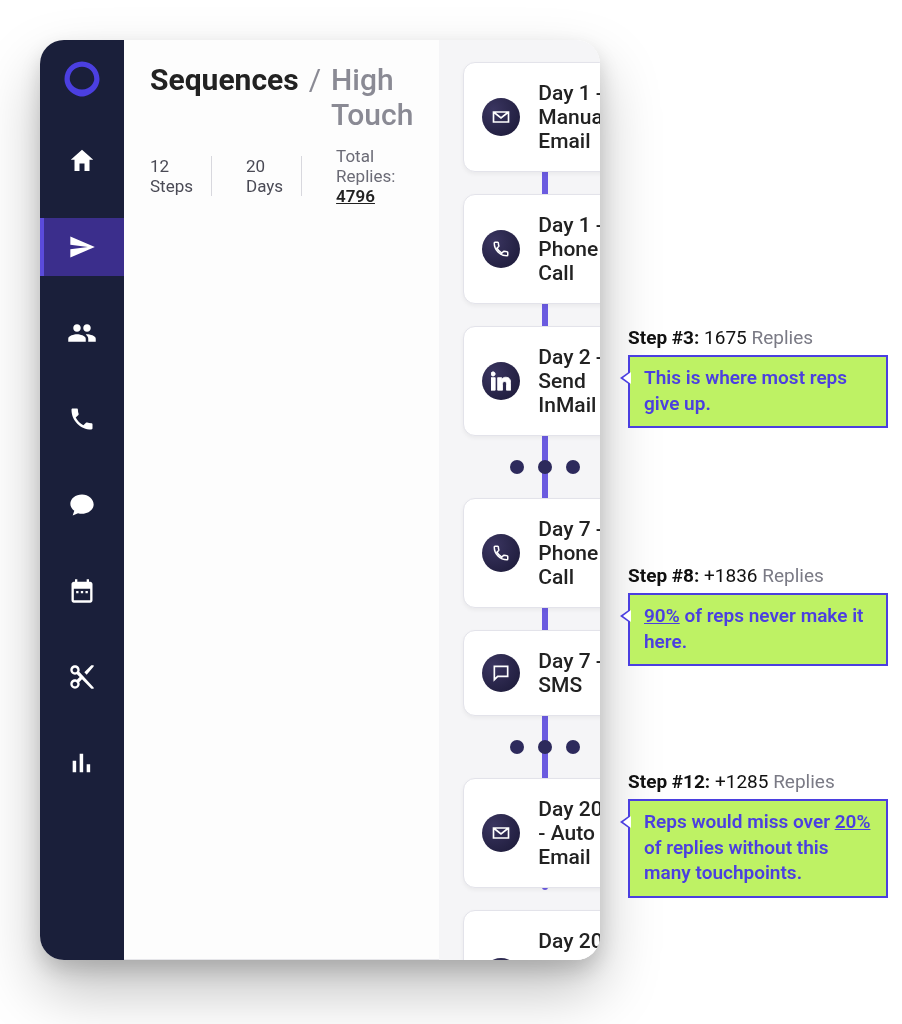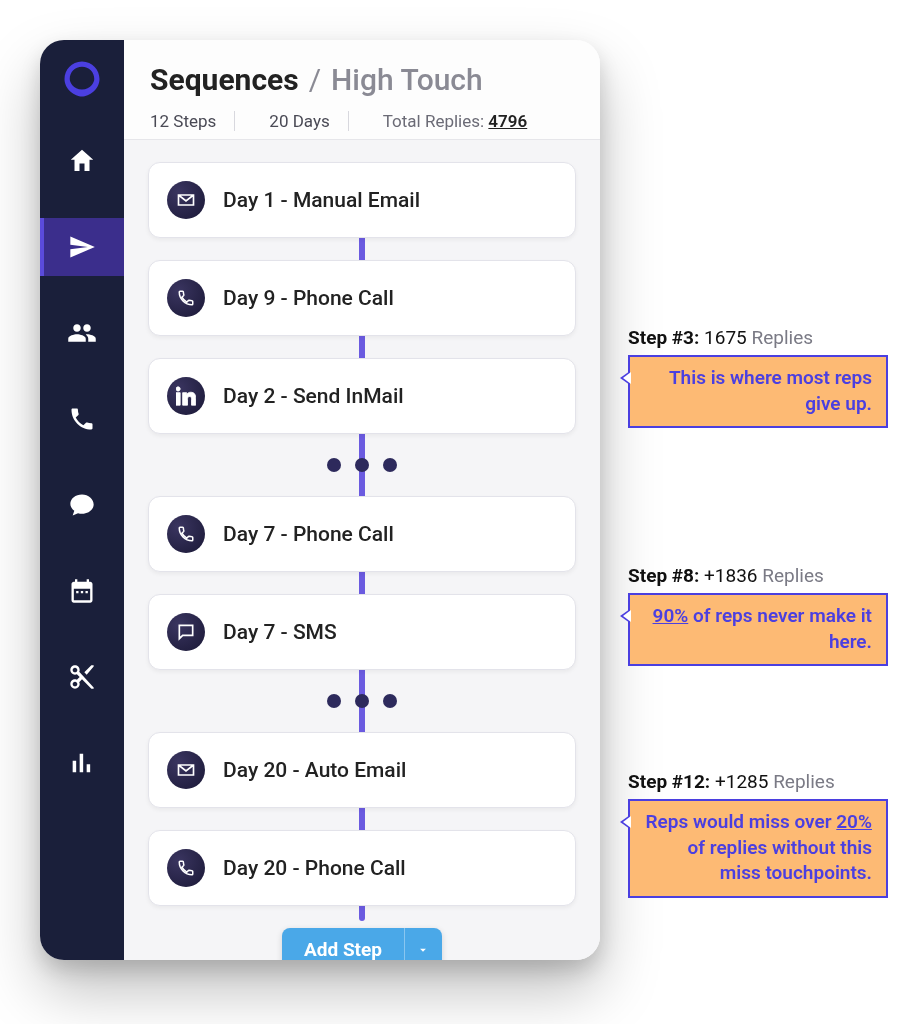--- a/index.html
+++ b/index.html
@@ -56,21 +56,21 @@
     bottom: 0;
     width: 4px;
     background: #5b4bdb;
   }
   .sidebar-item svg { fill: #fff; }
   
   .main {
     flex: 1;
     background: #f5f5f7;
     display: flex;
-    flex-direction: column;
+    flex-direction: row;
   }
   .header {
     padding: 22px 26px 8px 26px;
     background: #fdfdfd;
     border-bottom: 1px solid #e6e6ea;
   }
   .breadcrumb {
     display: flex;
     align-items: baseline;
     gap: 10px;
@@ -196,22 +196,21 @@
   .callout-header b { color: #111; font-weight: 700; }
   .callout-header .num { color: #111; font-weight: 400; }
   .callout-box {
     border: 2px solid #4b3fe0;
     padding: 8px 14px 10px 14px;
     font-size: 19px;
     line-height: 1.35;
     color: #4b3fe0;
     font-weight: 600;
     position: relative;
-    background: #fdba74;
-    text-align: right;
+    background: #bef264;
   }
   .callout-box::before {
     content: "";
     position: absolute;
     left: -10px;
     top: 14px;
     width: 0; height: 0;
     border-top: 7px solid transparent;
     border-bottom: 7px solid transparent;
     border-right: 10px solid #4b3fe0;
@@ -310,21 +309,21 @@
         </div>
         <span>Day 1 - Manual Email</span>
       </div>
 
       <div class="step-card">
         <div class="step-icon">
           <svg width="18" height="18" viewBox="0 0 24 24">
               <path fill="none" stroke-width="2" d="M6.6 10.8c1.4 2.8 3.8 5.1 6.6 6.6l2.2-2.2c.3-.3.7-.4 1-.2 1.1.4 2.4.6 3.6.6.6 0 1 .4 1 1V20c0 .6-.4 1-1 1C10.6 21 3 13.4 3 4c0-.6.4-1 1-1h3.5c.6 0 1 .4 1 1 0 1.2.2 2.5.6 3.6.1.3 0 .8-.2 1L6.6 10.8z"></path>
             </svg>
         </div>
-        <span>Day 9 - Phone Call</span>
+        <span>Day 1 - Phone Call</span>
       </div>
 
       <div class="step-card">
         <div class="step-icon linkedin">
           <svg width="20" height="20" viewBox="0 0 24 24">
               <path d="M5 3.5C5 4.9 3.9 6 2.5 6S0 4.9 0 3.5 1.1 1 2.5 1 5 2.1 5 3.5zM0 8h5v15H0zM8 8h4.8v2.1h.1c.7-1.3 2.3-2.6 4.7-2.6 5 0 6 3.3 6 7.6V23h-5v-6.7c0-1.6 0-3.7-2.2-3.7s-2.6 1.7-2.6 3.6V23H8z"></path>
             </svg>
         </div>
         <span>Day 2 - Send InMail</span>
       </div>
@@ -411,15 +410,15 @@
   </div>
 </div>
 
 <div class="callout" style="top:770px">
   <div class="callout-header">
     <b>Step #12:</b>
     <span class="num">+1285</span>
     <span>Replies</span>
   </div>
   <div class="callout-box">
-    <span>Reps would miss over </span><span class="u">20%</span><span> of replies without this miss touchpoints.</span>
+    <span>Reps would miss over </span><span class="u">20%</span><span> of replies without this many touchpoints.</span>
   </div>
 </div>
 
 </body></html>

